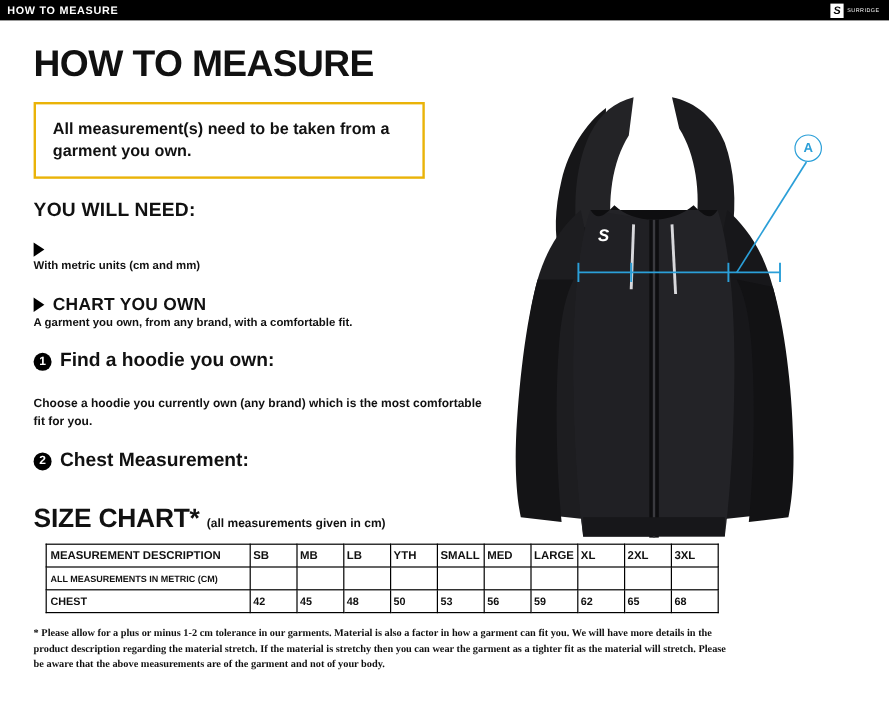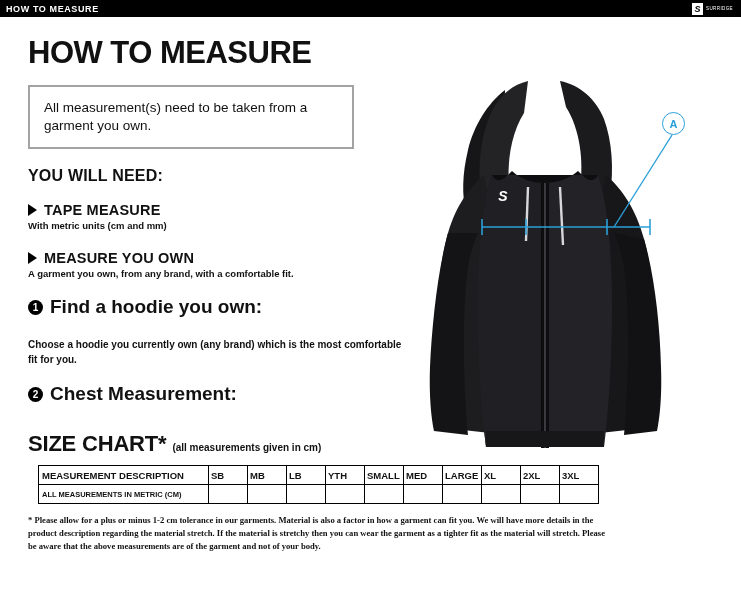--- a/index.html
+++ b/index.html
@@ -64,26 +64,26 @@
 
   .h1 {
     font-size: 31px;
     font-weight: bold;
     letter-spacing: -0.5px;
     margin: 18px 0 0 14px;
   }
 
   .callout {
     margin: 14px 0 0 14px;
-    border: 2px solid #a3a3a3;
+    border: 2px solid #eab308;
     width: 326px;
     box-sizing: border-box;
     padding: 12px 14px;
     font-size: 13.5px;
-    font-weight: normal;
+    font-weight: bold;
     line-height: 1.35;
   }
 
   .h2 {
     font-size: 16px;
     font-weight: bold;
     margin: 18px 0 0 14px;
     letter-spacing: 0.2px;
   }
 
@@ -125,21 +125,21 @@
     background: #000000;
     color: #ffffff;
     font-size: 10px;
     font-weight: bold;
     display: flex;
     align-items: center;
     justify-content: center;
     flex: 0 0 auto;
   }
   .step-title {
-    font-size: 19px;
+    font-size: 16px;
     font-weight: bold;
   }
   .step-body {
     font-size: 10px;
     font-weight: bold;
     margin: 20px 0 0 14px;
     line-height: 1.45;
     max-width: 380px;
   }
 
@@ -255,27 +255,26 @@
 <div class="page">
 
   <div class="h1">HOW TO MEASURE</div>
 
   <div class="callout">All measurement(s) need to be taken from a garment you own.</div>
 
   <div class="h2">YOU WILL NEED:</div>
 
   <div class="bullet-row">
     <span class="tri"></span>
-    <span class="bullet-title">TAPE MEASURE</span>
   </div>
   <div class="bullet-sub">With metric units (cm and mm)</div>
 
   <div class="bullet-row">
     <span class="tri"></span>
-    <span class="bullet-title">MEASURE YOU OWN</span>
+    <span class="bullet-title">CHART YOU OWN</span>
   </div>
   <div class="bullet-sub">A garment you own, from any brand, with a comfortable fit.</div>
 
   <div class="num-row">
     <span class="circle-num">1</span>
     <span class="step-title">Find a hoodie you own:</span>
   </div>
   <div class="step-body">Choose a hoodie you currently own (any brand) which is the most comfortable fit for you.</div>
 
   <div class="num-row">
@@ -311,20 +310,33 @@
         <td class="size-col"></td>
         <td class="size-col"></td>
         <td class="size-col"></td>
         <td class="size-col"></td>
         <td class="size-col"></td>
         <td class="size-col"></td>
         <td class="size-col"></td>
         <td class="size-col"></td>
         <td class="size-col"></td>
       </tr>
+      <tr>
+        <td class="desc">CHEST</td>
+        <td class="size-col">42</td>
+        <td class="size-col">45</td>
+        <td class="size-col">48</td>
+        <td class="size-col">50</td>
+        <td class="size-col">53</td>
+        <td class="size-col">56</td>
+        <td class="size-col">59</td>
+        <td class="size-col">62</td>
+        <td class="size-col">65</td>
+        <td class="size-col">68</td>
+      </tr>
     </tbody>
   </table>
 
   <div class="footnote">* Please allow for a plus or minus 1-2 cm tolerance in our garments. Material is also a factor in how a garment can fit you. We will have more details in the product description regarding the material stretch.  If the material is stretchy then you can wear the garment as a tighter fit as the material will stretch.  Please be aware that the above measurements are of the garment and not of your body.</div>
 </div>
 
 <div class="illus">
   <svg width="330" height="410" viewBox="0 0 330 410">
 
     <path d="M105 35 C88 48, 74 70, 68 95 C62 120, 62 140, 66 158 L96 150 C92 126, 94 100, 104 80 Z" fill="#161618"></path>

